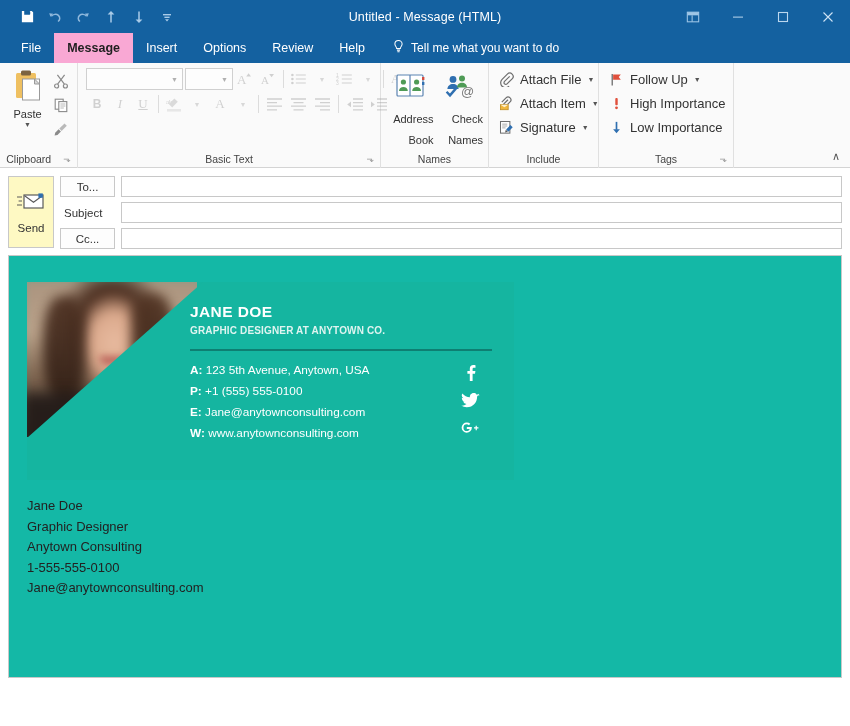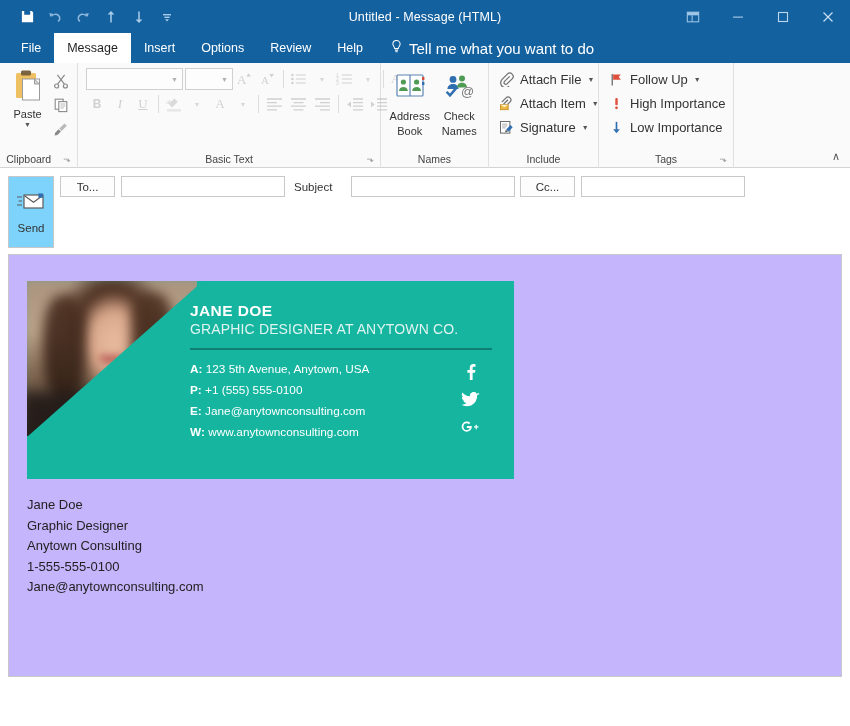--- a/index.html
+++ b/index.html
@@ -45,26 +45,26 @@
     display: flex; align-items: flex-end;
     padding-left: 8px;
   }
   .tab {
     height: 30px; padding: 0 13px;
     display: flex; align-items: center;
     color: #ffffff; font-size: 12.5px; cursor: pointer;
     white-space: nowrap;
   }
   .tab.active {
-    background: #ffffff; color: #1f1f1f;
+    background: #f9a8d4; color: #1f1f1f; font-weight: bold;
   }
   .tellme {
     display: flex; align-items: center; gap: 6px;
     height: 30px; padding: 0 10px 0 14px;
-    color: #ffffff; font-size: 15px; cursor: pointer;
+    color: #ffffff; font-size: 12px; cursor: pointer;
     white-space: nowrap;
   }
 
   
   .ribbon {
     height: 105px; background: #fafafa;
     border-bottom: 1px solid #d4d4d4;
     display: flex; position: relative;
   }
   .rgroup {
@@ -124,22 +124,22 @@
   .txt-ico.i { font-style: italic; }
   .txt-ico.u { text-decoration: underline; }
 
   
   .big-btn {
     width: 52px; height: 72px; display: flex; flex-direction: column;
     align-items: center; justify-content: flex-start;
     cursor: pointer; padding-top: 6px;
   }
   .big-btn-lbl {
-    font-size: 11px; color: #333; text-align: center;
-    line-height: 15px; margin-top: 4px;
+    font-size: 11px; color: #333; text-align: right;
+    line-height: 21px; margin-top: 4px;
   }
 
   
   .stack { display: flex; flex-direction: column; padding: 5px 4px 0 6px; gap: 1px; }
   .stack-row {
     display: flex; align-items: center; gap: 5px;
     height: 23px; padding: 0 5px 0 3px; cursor: pointer;
     white-space: nowrap;
   }
   .stack-row .lbl { font-size: 13px; color: #333; }
@@ -157,26 +157,26 @@
     font-size: 11px; color: #555; cursor: pointer; padding: 2px 4px;
   }
 
   
   .msg-header {
     padding: 8px 8px 6px 8px; background: #ffffff;
     display: flex; gap: 6px;
   }
   .send-box {
     width: 46px; height: 72px; border: 1px solid #c8c8c8;
-    background: #7dd3fc; display: flex; flex-direction: column;
+    background: #fef9c3; display: flex; flex-direction: column;
     align-items: center; justify-content: center; cursor: pointer;
     flex: 0 0 46px;
   }
   .send-lbl { font-size: 11.5px; color: #333; margin-top: 5px; }
-  .fields { flex: 1; display: flex; flex-direction: row; gap: 5px; }
+  .fields { flex: 1; display: flex; flex-direction: column; gap: 5px; }
   .field-row { display: flex; align-items: center; gap: 6px; height: 21px; }
   .fbtn {
     width: 55px; height: 21px; border: 1px solid #c8c8c8;
     background: #fdfdfd; font-size: 11.5px; color: #333;
     display: flex; align-items: center; justify-content: center;
     cursor: pointer; flex: 0 0 55px;
   }
   .flabel {
     width: 55px; height: 21px; font-size: 11.5px; color: #333;
     display: flex; align-items: center; justify-content: flex-start;
@@ -184,21 +184,21 @@
   }
   .finput {
     flex: 1; height: 21px; border: 1px solid #c8c8c8; background: #fff;
     font-size: 11.5px; color: #222; padding: 0 4px; outline: none;
     font-family: "Liberation Sans", sans-serif;
   }
 
   
   .body-pane {
     margin: 0 8px 8px 8px; height: 423px;
-    border: 1px solid #c8c8c8; background: #c4b5fd;
+    border: 1px solid #c8c8c8; background: #14b8a6;
     padding: 26px 0 0 18px; overflow: hidden;
   }
 
   
   .sig-card {
     width: 487px; height: 198px; position: relative;
     background: #15B5A0; overflow: hidden;
     display: flex;
   }
   .sig-photo {
@@ -243,22 +243,22 @@
   .sig-content {
     position: relative; z-index: 3;
     margin-left: 163px; padding: 20px 22px 0 0;
     width: 324px;
   }
   .sig-name {
     color: #ffffff; font-size: 15.5px; font-weight: bold;
     letter-spacing: .4px; line-height: 19px;
   }
   .sig-role {
-    color: #dff4f0; font-size: 14px; letter-spacing: .15px;
-    line-height: 19px; white-space: nowrap;
+    color: #dff4f0; font-size: 10px; letter-spacing: .15px;
+    line-height: 19px; white-space: nowrap; font-weight: bold;
   }
   .sig-rule {
     height: 2px; background: #0E7F72; margin: 9px 0 12px 0; width: 302px;
   }
   .sig-rows { display: flex; }
   .sig-lines { flex: 1; display: flex; flex-direction: column; gap: 7px; }
   .sig-line {
     color: #ffffff; font-size: 11.8px; line-height: 14px;
     white-space: nowrap;
   }

